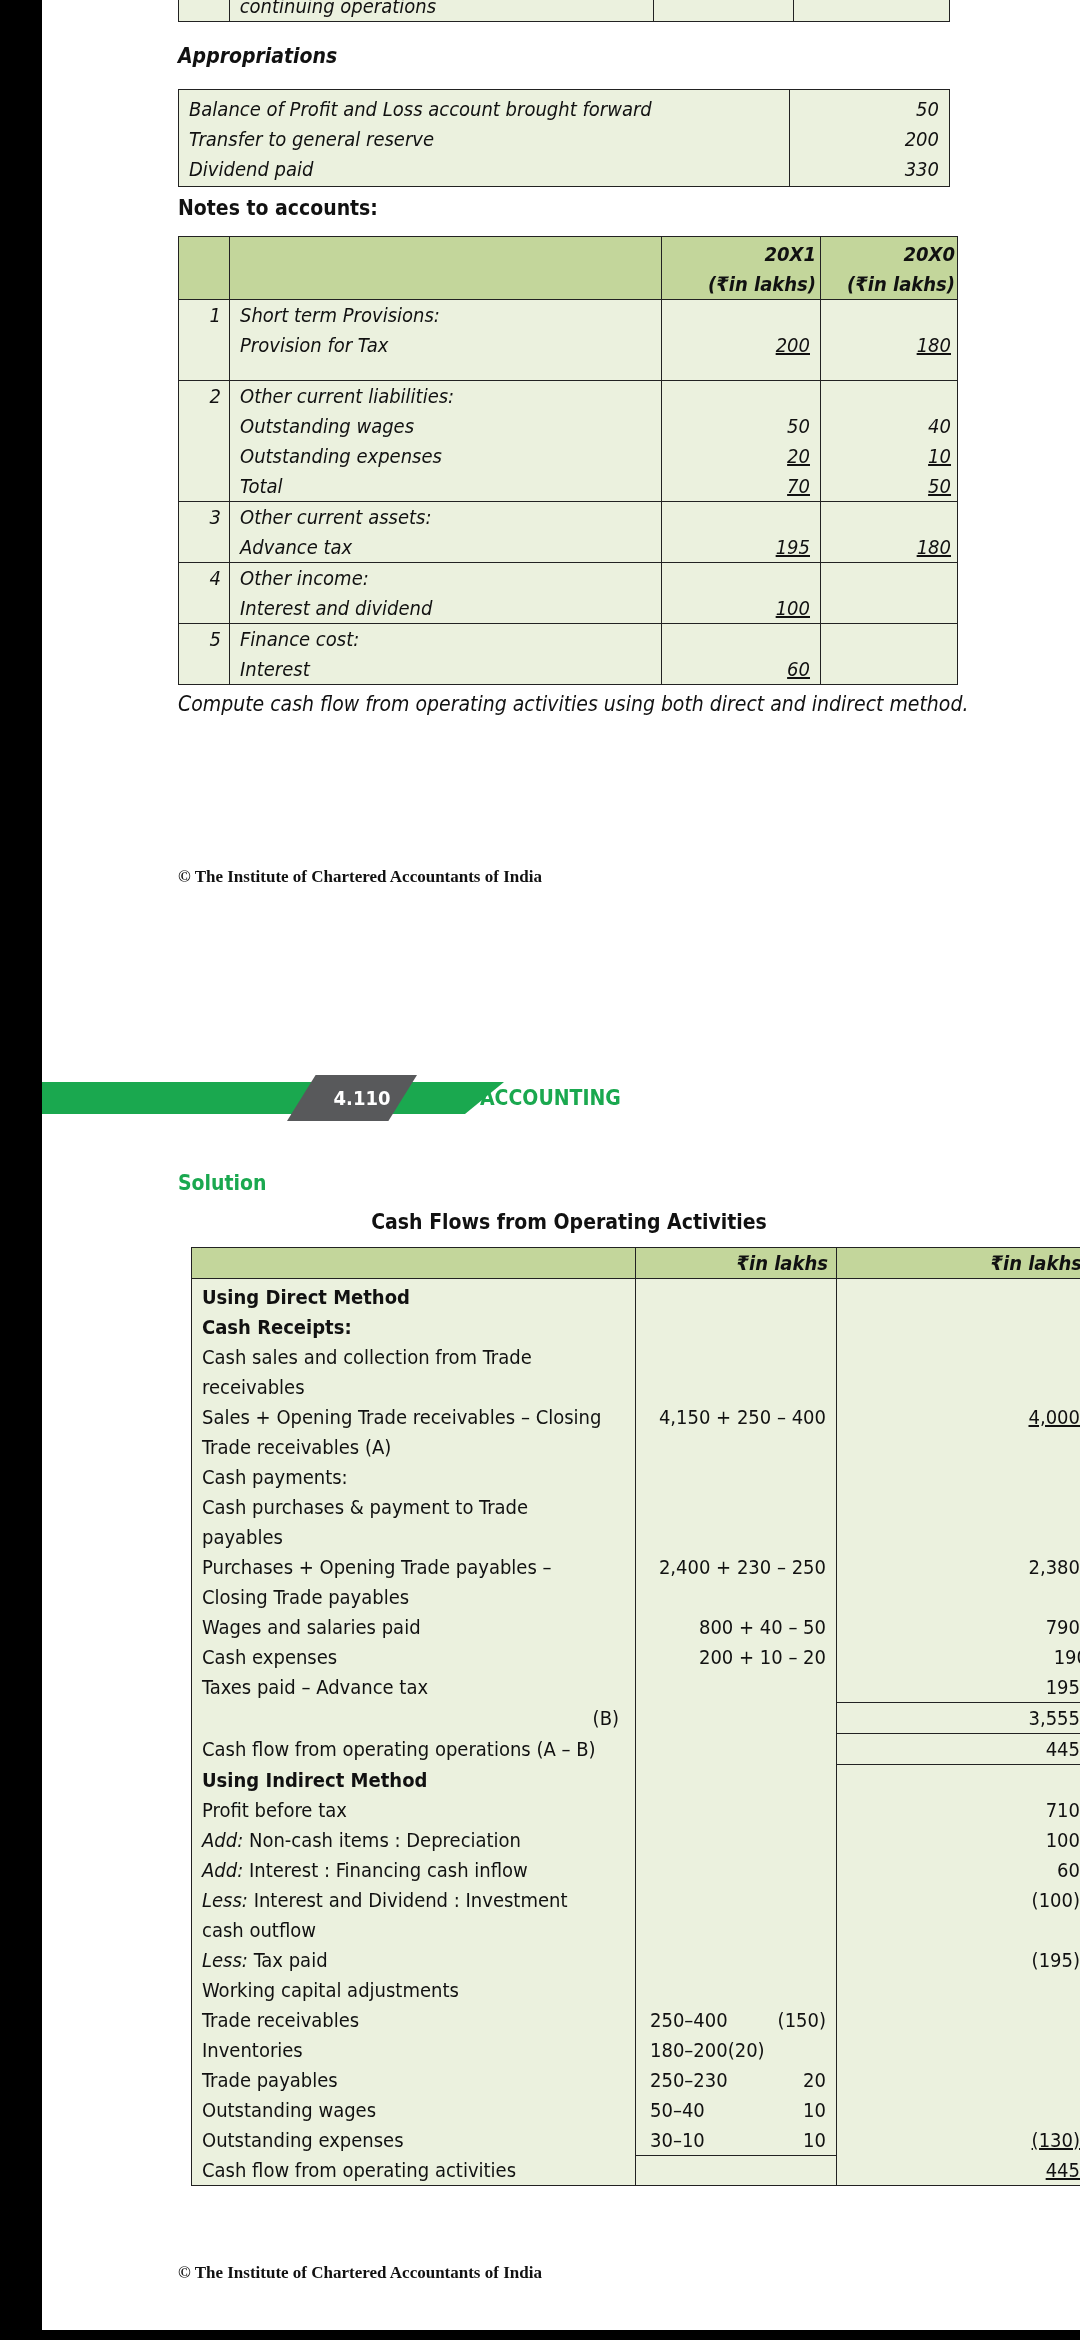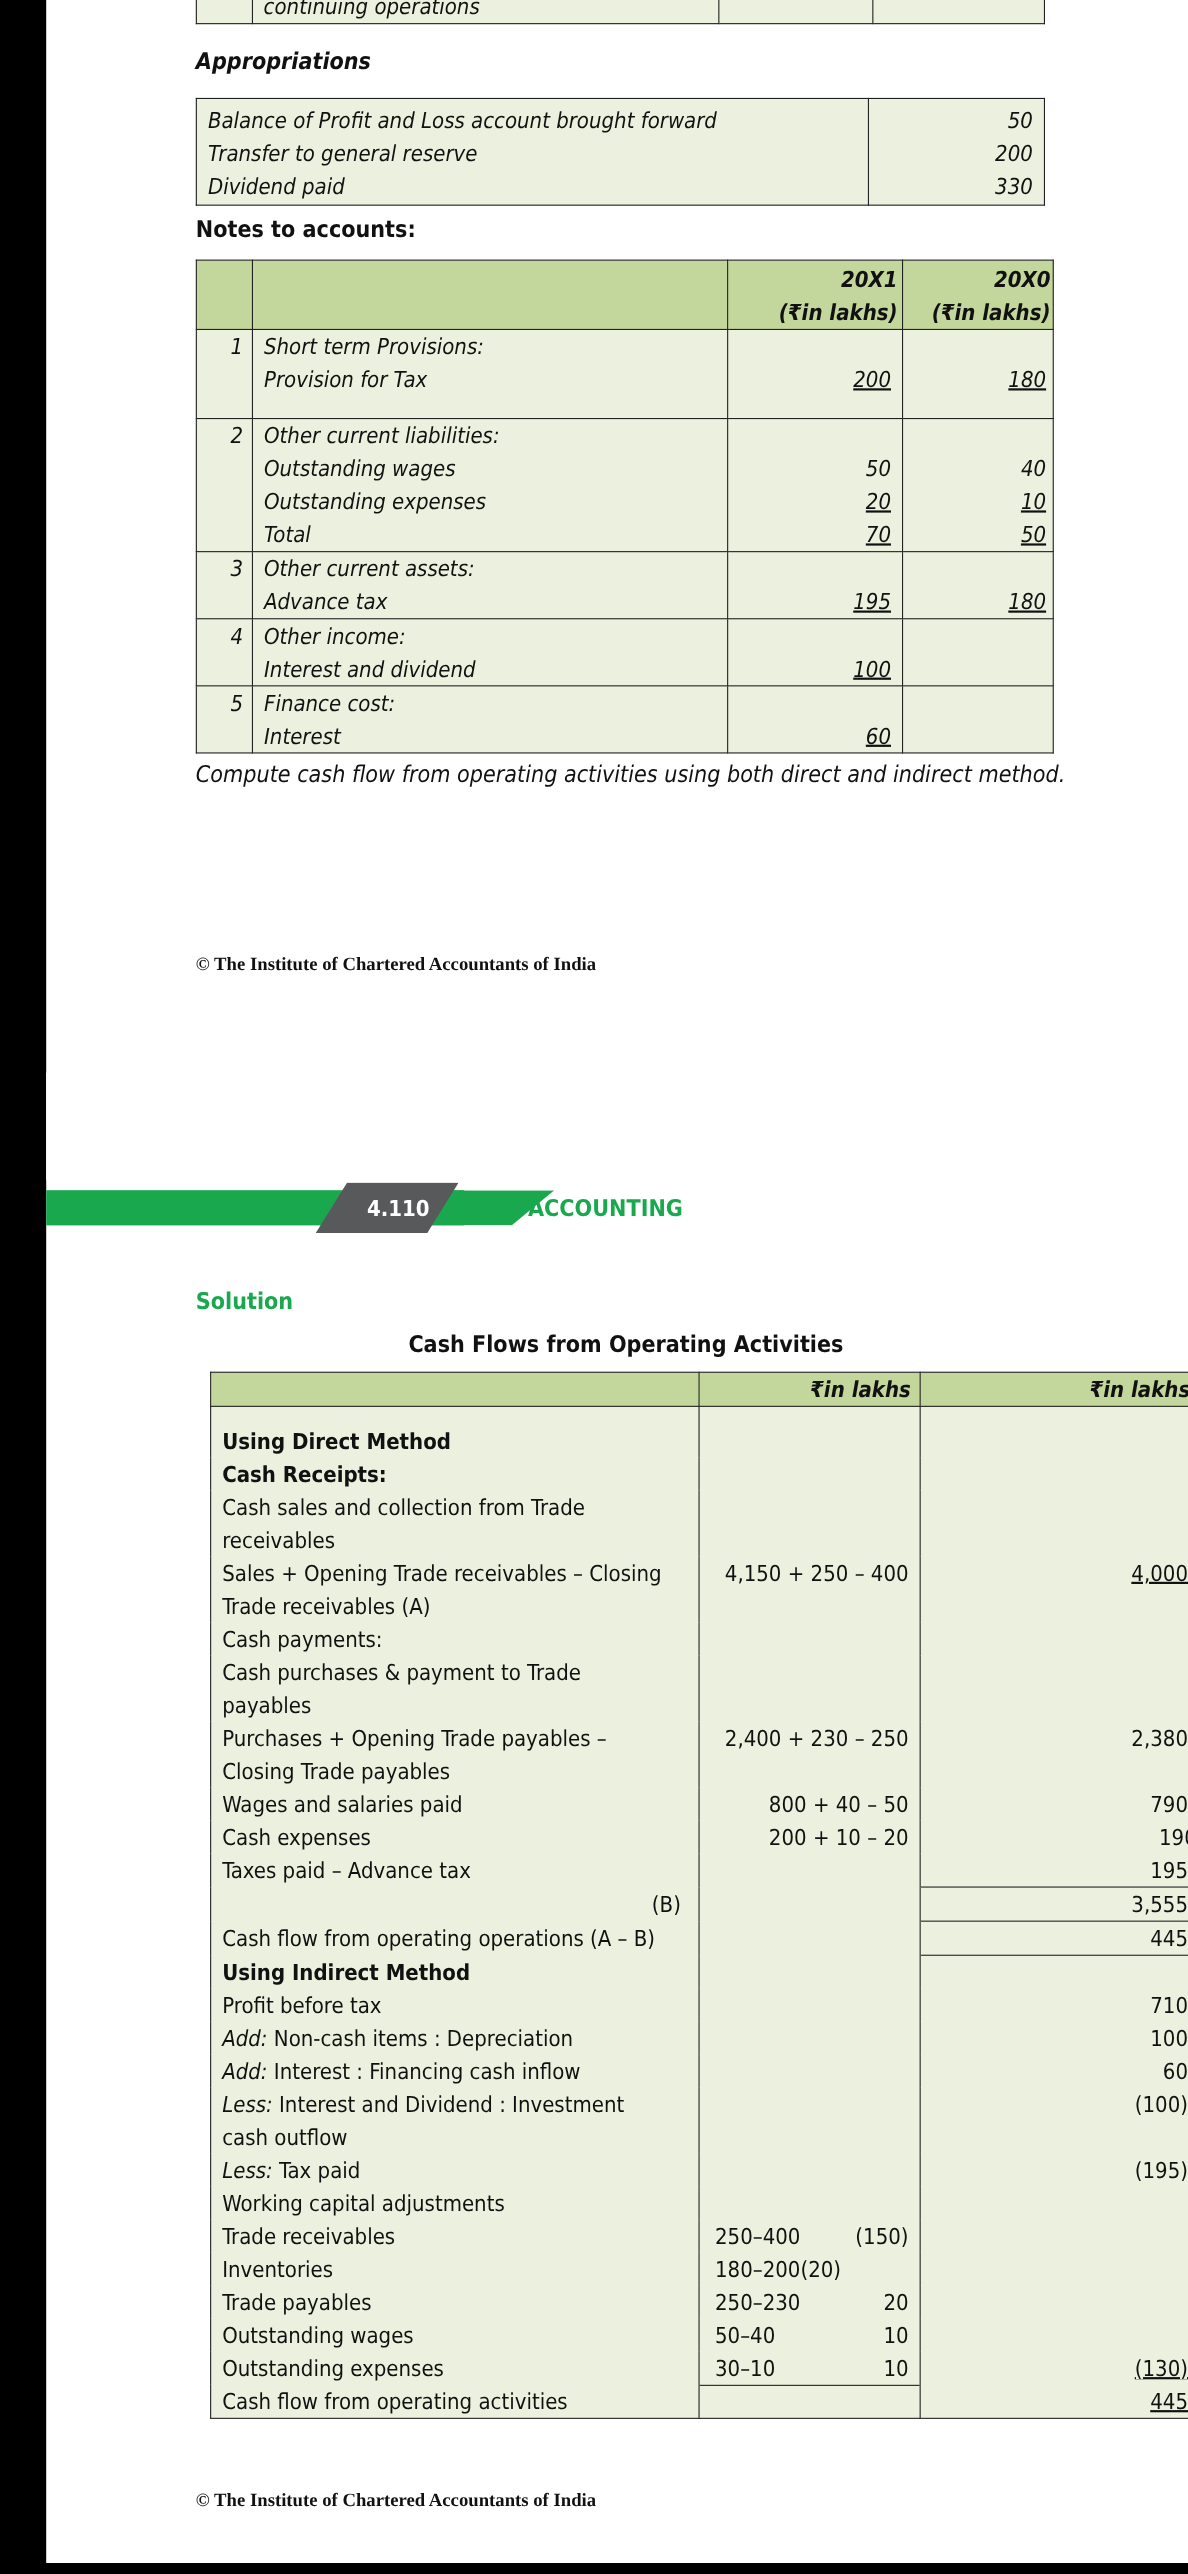--- a/index.html
+++ b/index.html
@@ -214,21 +214,21 @@
       <td class="r it b" style="width:192px; padding-right:8px;">
             <div class="line">₹in lakhs</div>
           </td>
       <td class="r it b" style="padding-right:6px;">
             <div class="line">₹in lakhs</div>
           </td>
     </tr>
     </tbody>
       <tbody id="cf-body">
         <tr class="sub">
-          <td class="pl" style="padding-left:11px;padding-top:16px;margin-top:20px;">
+          <td class="pl" style="padding-left:11px;padding-top:3px;margin-top:20px;">
             <div class="line b">Using Direct Method</div>
           </td>
           <td class="r" style="padding-right:10px;padding-top:4px;"></td>
           <td class="r" style="padding-right:8px;padding-top:4px;"></td>
         </tr>
         <tr class="sub">
           <td class="pl" style="padding-left:11px;">
             <div class="line b">Cash Receipts:</div>
           </td>
           <td class="r" style="padding-right:10px;"></td>

